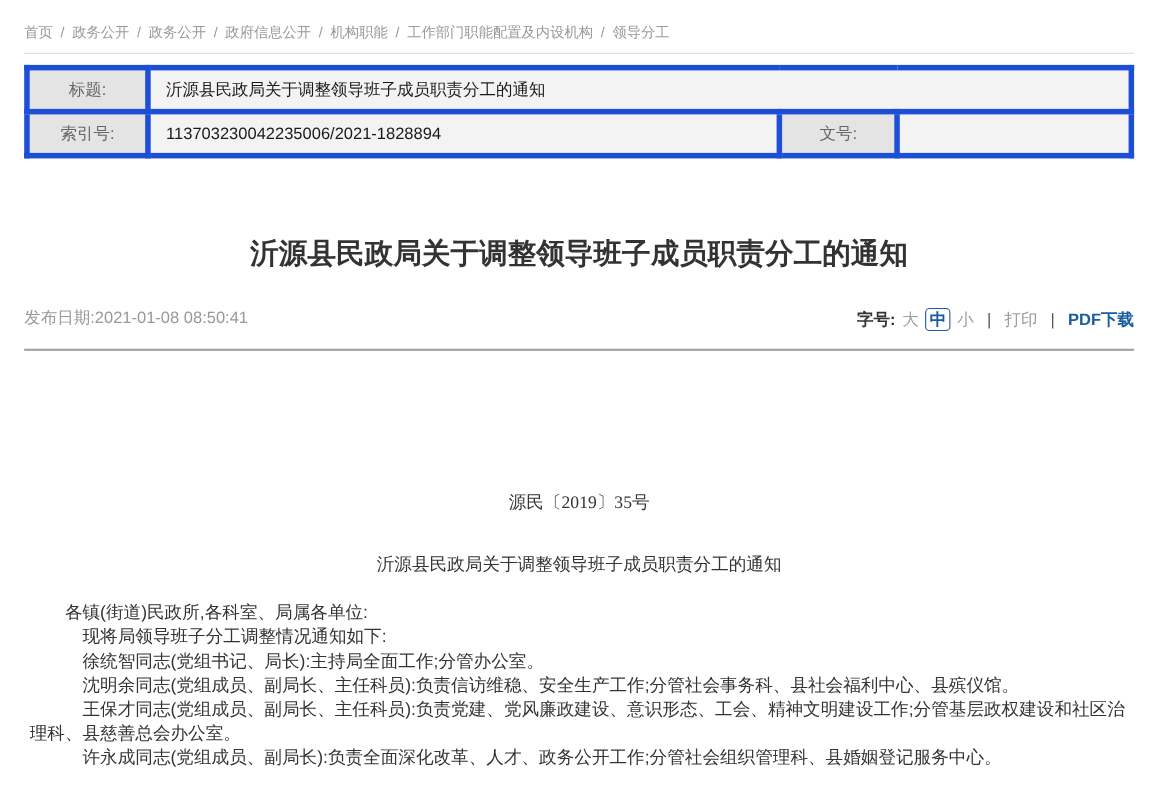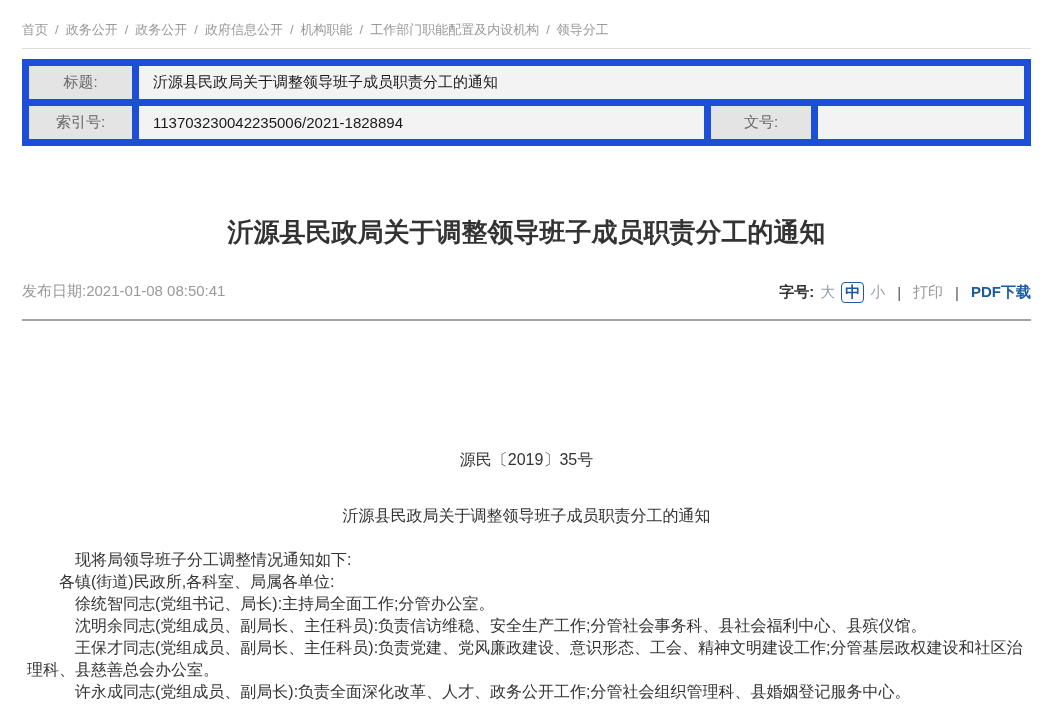--- a/index.html
+++ b/index.html
@@ -31,21 +31,21 @@
   .top-divider { border-bottom: 1px solid #dcdcdc; }
 
   
   table.meta {
     width: 100%;
     border-collapse: collapse;
     margin-top: 10px;
     font-size: 15px;
   }
   table.meta td {
-    border: 7px solid #1d4ed8;
+    border: 5px solid #1d4ed8;
     height: 40px;
     padding: 0 14px;
     vertical-align: middle;
   }
   td.lbl {
     background: #e4e4e4;
     color: #666;
     text-align: center;
     width: 110px;
     padding: 0 6px;
@@ -88,21 +88,21 @@
   .print-btn { color: #999; cursor: pointer; }
   .pdf-btn { color: #1a5c9e; font-weight: bold; cursor: pointer; }
 
   
   .doc {
     padding: 128px 5px 0;
     font-size: 16px;
     line-height: 22px;
     color: #333;
   }
-  .doc-number { text-align: center; margin: 0 0 34px; }
+  .doc-number { text-align: center; margin: 0 0 34px; font-family: Liberation Serif, serif; }
   .doc-title  { text-align: center; margin: 0 0 22px; }
   .doc p.para { margin: 0; text-indent: 3em; }
   .doc p.salutation { text-indent: 2em; }
 </style>
 </head>
 <body>
 
 <div class="container">
 
   <nav class="breadcrumb">
@@ -140,21 +140,21 @@
       <span class="tool-sep">|</span>
       <span class="print-btn">打印</span>
       <span class="tool-sep">|</span>
       <span class="pdf-btn">PDF下载</span>
     </div>
   </div>
 
   <div class="doc">
     <p class="doc-number">源民〔2019〕35号</p>
     <p class="doc-title">沂源县民政局关于调整领导班子成员职责分工的通知</p>
+    <p class="para salutation">各镇(街道)民政所,各科室、局属各单位:</p>
     <p class="para">现将局领导班子分工调整情况通知如下:</p>
-    <p class="para salutation">各镇(街道)民政所,各科室、局属各单位:</p>
     <p class="para">徐统智同志(党组书记、局长):主持局全面工作;分管办公室。</p>
     <p class="para">沈明余同志(党组成员、副局长、主任科员):负责信访维稳、安全生产工作;分管社会事务科、县社会福利中心、县殡仪馆。</p>
     <p class="para">王保才同志(党组成员、副局长、主任科员):负责党建、党风廉政建设、意识形态、工会、精神文明建设工作;分管基层政权建设和社区治理科、县慈善总会办公室。</p>
     <p class="para">许永成同志(党组成员、副局长):负责全面深化改革、人才、政务公开工作;分管社会组织管理科、县婚姻登记服务中心。</p>
   </div>
 
 </div>
 
 </body></html>

